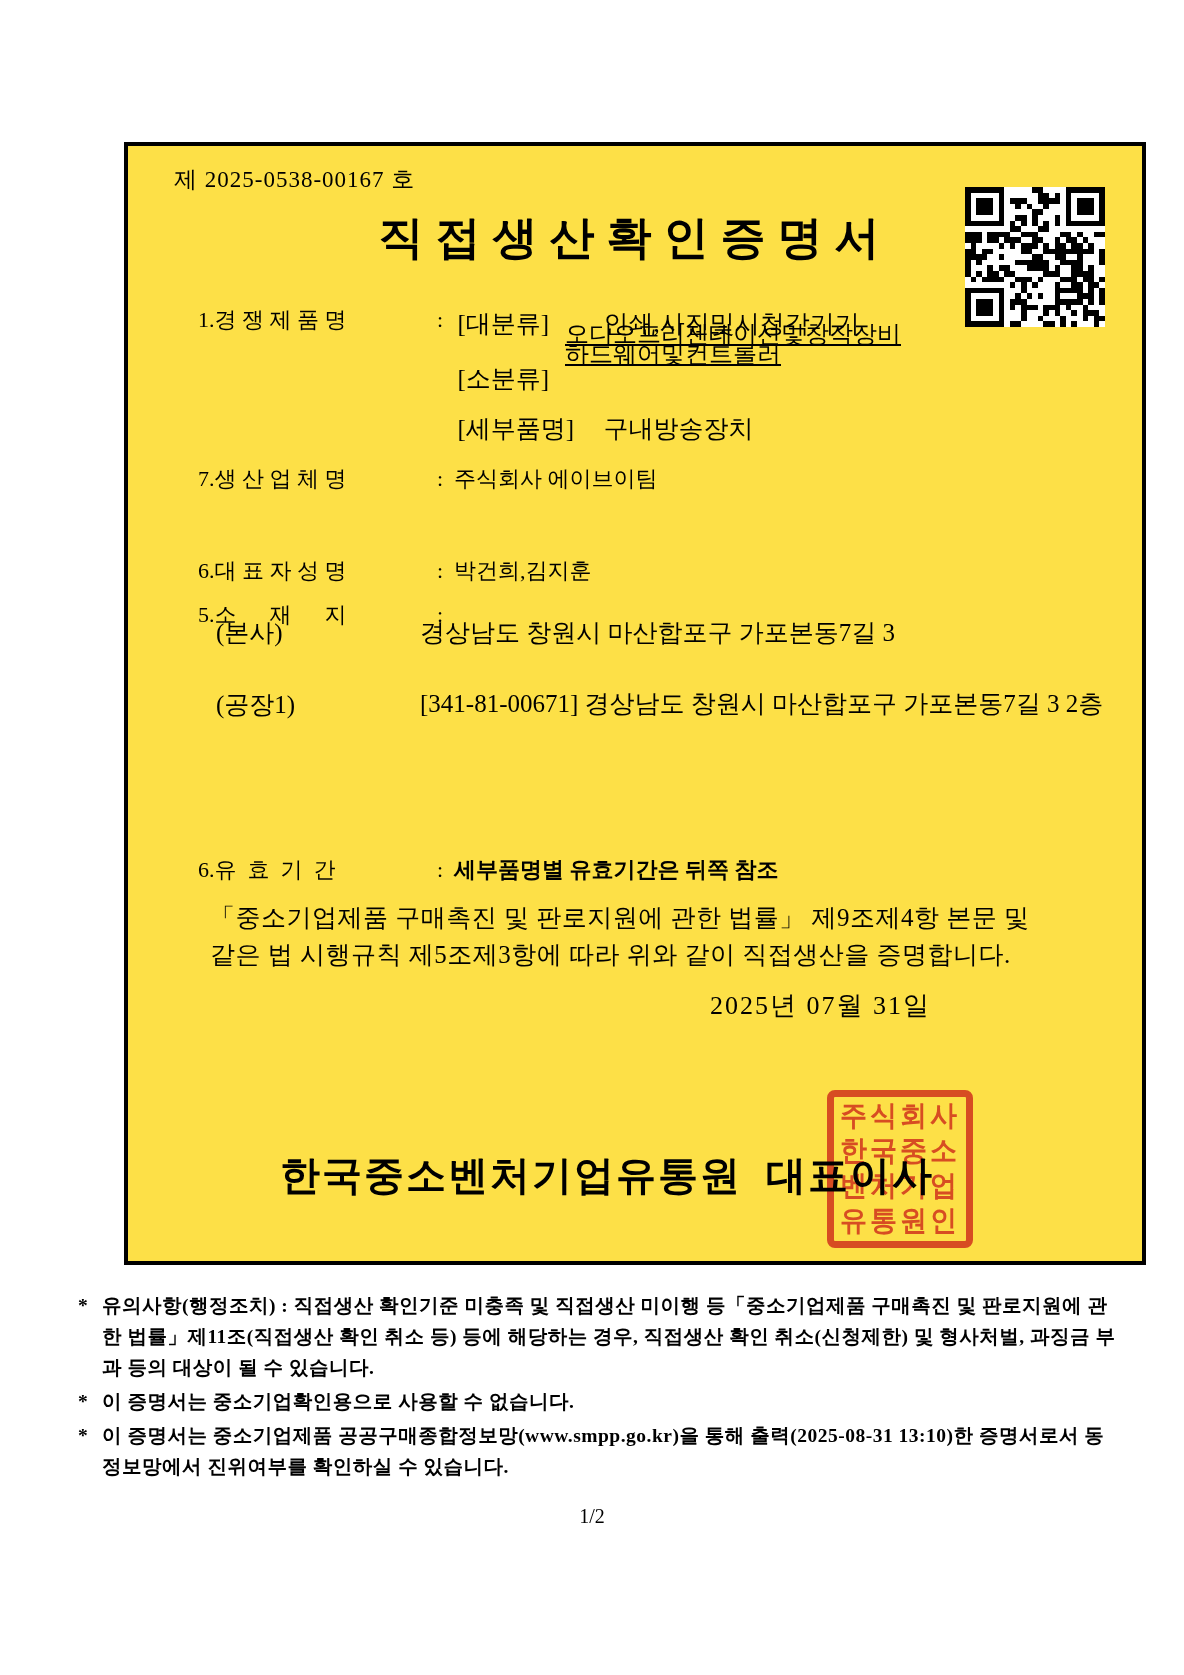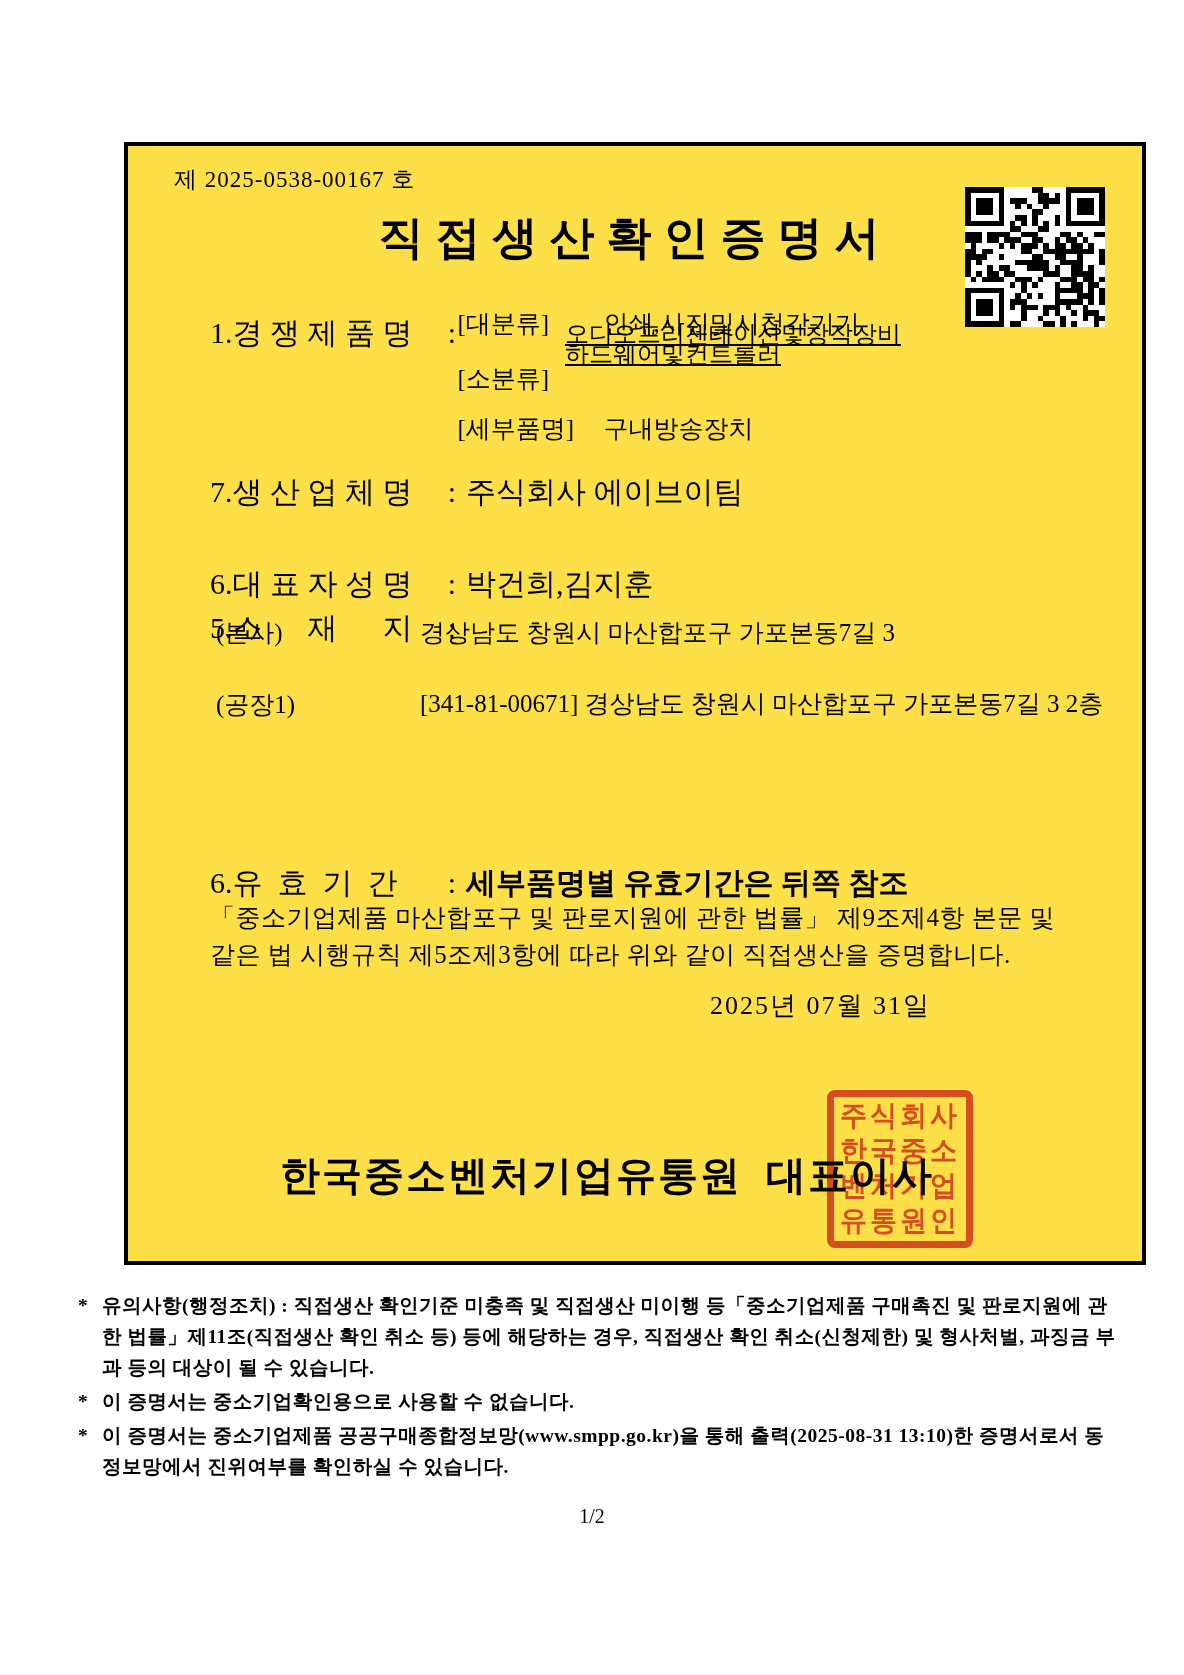--- a/index.html
+++ b/index.html
@@ -14,21 +14,21 @@
     border:4px solid #000;background:#fde047;margin-left:25px;
   }
   .doc-number{position:absolute;left:46px;top:18px;font-size:23px;letter-spacing:1px;}
   .cert-title{
     position:absolute;left:0;top:62px;width:100%;text-align:center;
     font-size:45px;font-weight:800;letter-spacing:12px;white-space:pre;
   }
   .qr{position:absolute;left:837px;top:41px;width:140px;height:140px;}
   .qr svg{width:140px;height:140px;display:block;shape-rendering:crispEdges;}
 
-  .frow{position:absolute;left:37px;font-size:30px;white-space:pre;}
+  .frow{position:absolute;left:37px;font-size:22px;white-space:pre;}
   .flabel{display:inline-block;width:228px;white-space:pre;}
   .fcolon{display:inline-block;width:28px;text-align:center;}
   .subrow{position:absolute;left:292px;font-size:25px;white-space:pre;}
   .bracket{display:inline-block;width:146px;white-space:pre;}
   .small-val{
     position:absolute;left:437px;width:352px;font-size:24px;line-height:20px;
     word-break:break-all;white-space:normal;text-decoration:underline;
   }
   .locrow-label{position:absolute;left:88px;font-size:25px;}
   .locrow-val{position:absolute;left:292px;font-size:25px;}
@@ -415,21 +415,21 @@
     </div>
     <div class="locrow-label" style="top:470px;">(본사)</div>
     <div class="locrow-val" style="top:470px;">경상남도 창원시 마산합포구 가포본동7길 3</div>
     <div class="locrow-label" style="top:542px;">(공장1)</div>
     <div class="locrow-val factory-val" style="top:542px;">[341-81-00671] 경상남도 창원시 마산합포구 가포본동7길 3 2층</div>
 
     <div class="frow" style="top:683px;">
       <span class="flabel">6.유  효  기  간</span><span class="fcolon">:</span><span class="bold-val">세부품명별 유효기간은 뒤쪽 참조</span>
     </div>
 
-    <div class="statement" style="top:755px;">「중소기업제품 마산합포구 및 판로지원에 관한 법률」 제9조제4항 본문 및</div>
+    <div class="statement" style="top:755px;">「중소기업제품 구매촉진 및 판로지원에 관한 법률」 제9조제4항 본문 및</div>
     <div class="statement" style="top:792px;">같은 법 시행규칙 제5조제3항에 따라 위와 같이 직접생산을 증명합니다.</div>
 
     <div class="cert-date">2025년 07월 31일</div>
 
     <div class="issuer">한국중소벤처기업유통원  대표이사</div>
 
     <div class="stamp" style="border-color: rgb(214, 72, 107);">
       <div class="stamp-row" style="color: rgb(214, 72, 107);">주식회사</div>
       <div class="stamp-row" style="color: rgb(214, 72, 107);">한국중소</div>
       <div class="stamp-row" style="color: rgb(214, 72, 107);">벤처기업</div>

